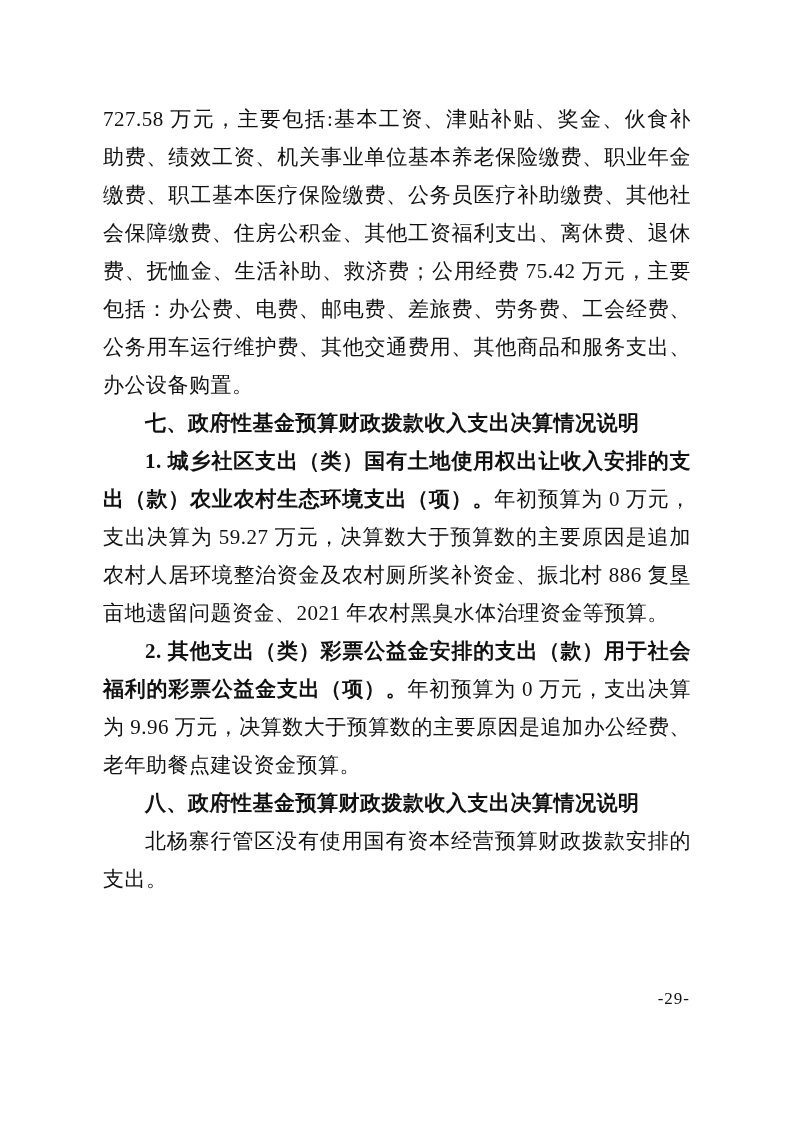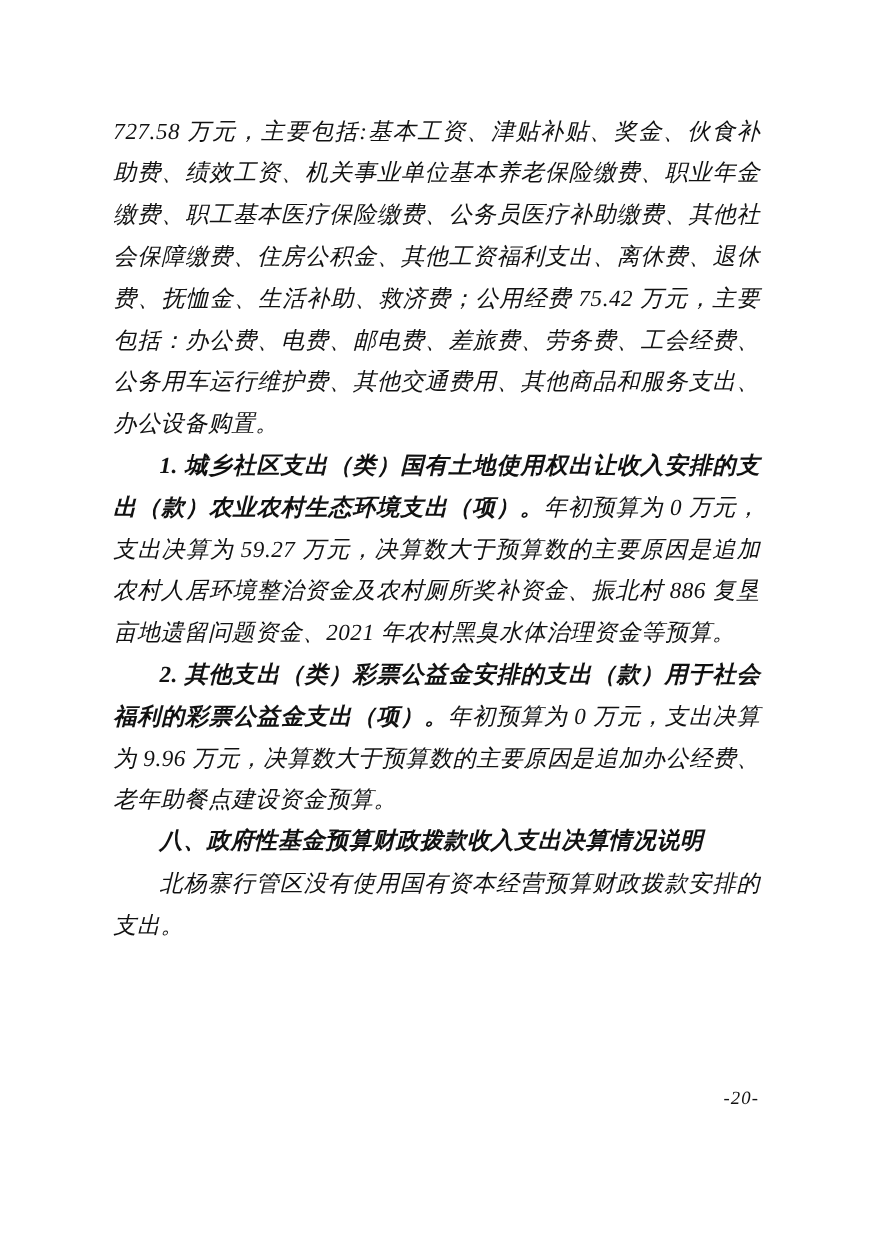--- a/index.html
+++ b/index.html
@@ -8,21 +8,20 @@
     background: #ffffff;
   }
   .page {
     position: relative;
     width: 794px;
     height: 1122px;
     background: #ffffff;
     overflow: hidden;
     font-family: "Liberation Serif", "DejaVu Serif", serif;
     color: #111111;
-    font-style: italic;
   }
   .content {
     position: absolute;
     left: 103px;
     top: 100px;
     width: 588px;
     font-size: 21px;
     line-height: 38px;
     text-align: justify;
     text-justify: inter-ideograph;
@@ -60,26 +59,27 @@
   }
 </style>
 </head>
 <body>
 
 <div class="page">
   <div class="content">
 
     <p class="para">727.58 万元，主要包括:基本工资、津贴补贴、奖金、伙食补助费、绩效工资、机关事业单位基本养老保险缴费、职业年金缴费、职工基本医疗保险缴费、公务员医疗补助缴费、其他社会保障缴费、住房公积金、其他工资福利支出、离休费、退休费、抚恤金、生活补助、救济费；公用经费 75.42 万元，主要包括：办公费、电费、邮电费、差旅费、劳务费、工会经费、公务用车运行维护费、其他交通费用、其他商品和服务支出、办公设备购置。</p>
 
+    <h3 class="section-heading">七、政府性基金预算财政拨款收入支出决算情况说明</h3>
 
 
     <p class="para indented"><span class="item-title">1. 城乡社区支出（类）国有土地使用权出让收入安排的支出（款）农业农村生态环境支出（项）。</span><span>年初预算为 0 万元，支出决算为 59.27 万元，决算数大于预算数的主要原因是追加农村人居环境整治资金及农村厕所奖补资金、振北村 886 复垦亩地遗留问题资金、2021 年农村黑臭水体治理资金等预算。</span></p>
 
     <p class="para indented"><span class="item-title">2. 其他支出（类）彩票公益金安排的支出（款）用于社会福利的彩票公益金支出（项）。</span><span>年初预算为 0 万元，支出决算为 9.96 万元，决算数大于预算数的主要原因是追加办公经费、老年助餐点建设资金预算。</span></p>
 
     <h3 class="section-heading">八、政府性基金预算财政拨款收入支出决算情况说明</h3>
 
     <p class="para indented">北杨寨行管区没有使用国有资本经营预算财政拨款安排的支出。</p>
 
   </div>
 
-  <div class="page-number">-20-</div>
+  <div class="page-number">-29-</div>
 </div>
 
 </body></html>

